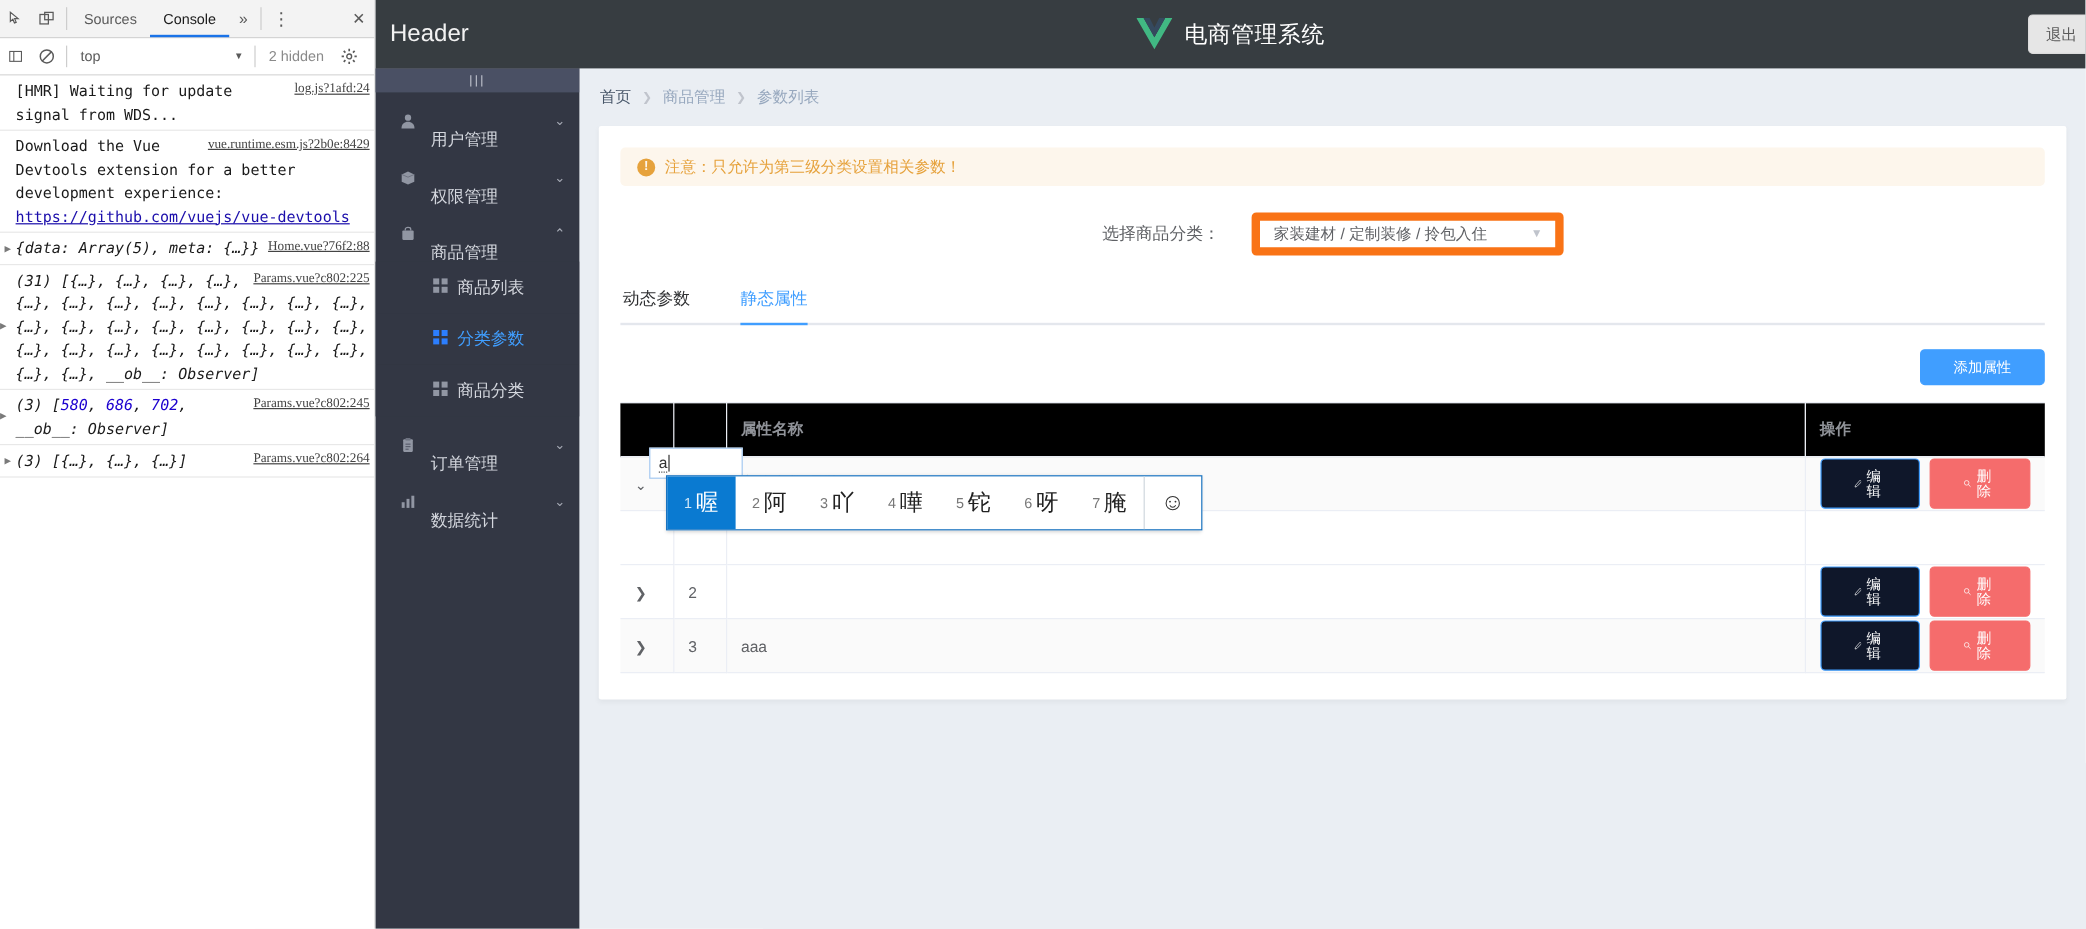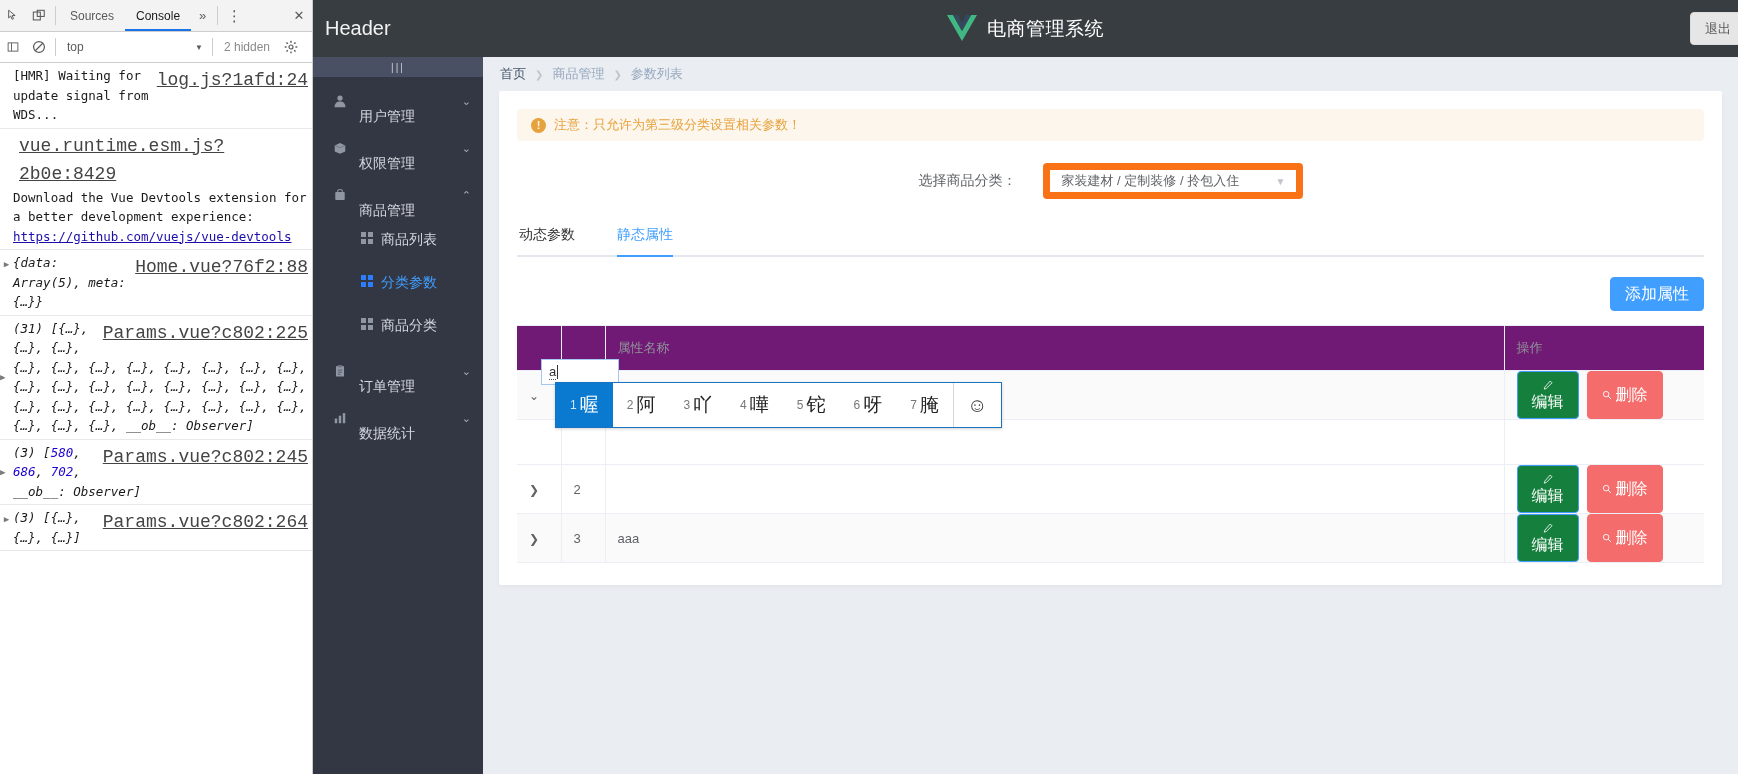--- a/index.html
+++ b/index.html
@@ -61,22 +61,22 @@
     position:relative;
     display:flex;
   }
   .log-arrow {
     width:13px; min-width:13px; color:#7a7a7a; font-size:9px;
     padding-top:4px; text-align:center; user-select:none;
   }
   .log-body { flex:1; min-width:0; }
   .log-src {
     float:right; color:#444; text-decoration:underline;
-    font-family:Liberation Mono, monospace;
-    font-size:18px; margin-left:6px;
+    font-family:Liberation Serif, serif;
+    font-size:11px; margin-left:6px;
   }
   .log-text { color:#1a1a1a; white-space:normal; word-break:break-word; }
   .log-text.italic { font-style:italic; }
   .log-link { color:#1a0dab; text-decoration:underline; }
   .num { color:#1c00cf; }
 
   
   #app {
     position:absolute; left:313px; top:0; right:0; bottom:0;
     background:#eaeef3;
@@ -142,21 +142,21 @@
   .sq-icon i:nth-child(2){ left:7px; top:0; }
   .sq-icon i:nth-child(3){ left:0; top:7px; }
   .sq-icon i:nth-child(4){ left:7px; top:7px; }
 
   .main {
     flex:1; min-width:0; padding:0 16px;
     background:#eaeef3;
     overflow:hidden;
   }
   .breadcrumb {
-    display:flex; align-items:center; height:34px;
+    display:flex; align-items:center; height:48px;
     font-size:13px; color:#97a8be; padding-left:1px;
   }
   .breadcrumb .crumb-first { color:#475669; }
   .breadcrumb .crumb-sep { margin:0 9px; color:#c0c4cc; font-size:10px; }
 
   .card {
     background:#fff; border-radius:2px; padding:18px 18px 22px 18px;
     box-shadow:0 2px 4px 0 rgba(0,0,0,.04);
     min-height:420px;
     position:relative;
@@ -199,34 +199,34 @@
     position:relative;
   }
   .tab.active { color:#409eff; }
   .tab.active::after {
     content:""; position:absolute; left:0; right:0; bottom:-2px; height:2px;
     background:#409eff;
   }
 
   .add-row { display:flex; justify-content:flex-end; margin-top:20px; }
   .btn {
-    font-size:16px; border-radius:4px; padding:8px 14px; line-height:1;
+    font-size:12px; border-radius:4px; padding:8px 27px; line-height:1;
     display:inline-flex; align-items:center; gap:4px;
     border:1px solid transparent;
   }
   .btn-primary { background:#409eff; color:#fff; border-color:#409eff; }
-  .btn-edit { background:#15803d; color:#fff; border-color:#409eff;flex-direction:column; }
+  .btn-edit { background:#0f172a; color:#fff; border-color:#409eff; }
   .btn-del  { background:#f56c6c; color:#fff; border-color:#f56c6c; }
 
   table.el-table {
     width:100%; border-collapse:collapse; margin-top:14px;
     font-size:13px;
   }
   table.el-table th {
-    background:#701a75; color:#909399; font-weight:normal;
+    background:#000000; color:#909399; font-weight:bold;
     text-align:left; height:45px; padding:0 12px;
     border-bottom:1px solid #ebeef5;
     border-top:1px solid #ebeef5;
   }
   table.el-table td {
     height:45px; padding:0 12px; color:#606266;
     border-bottom:1px solid #ebeef5;
     vertical-align:middle;
   }
   table.el-table tr.striped td { background:#fafafa; }

